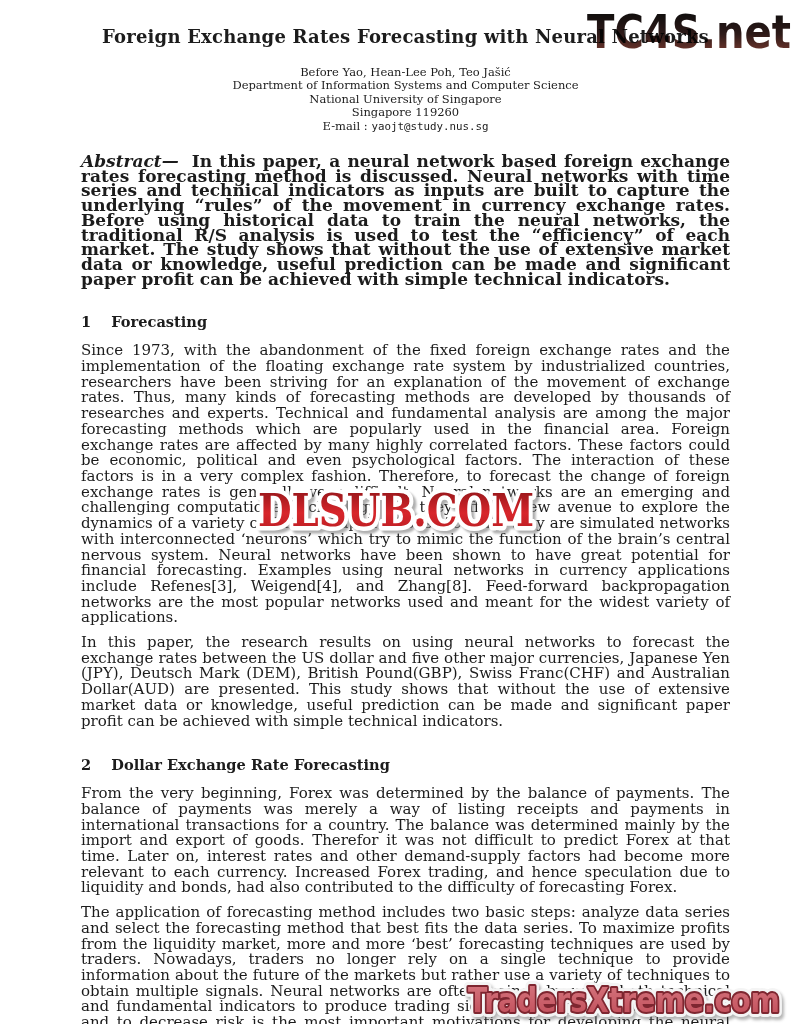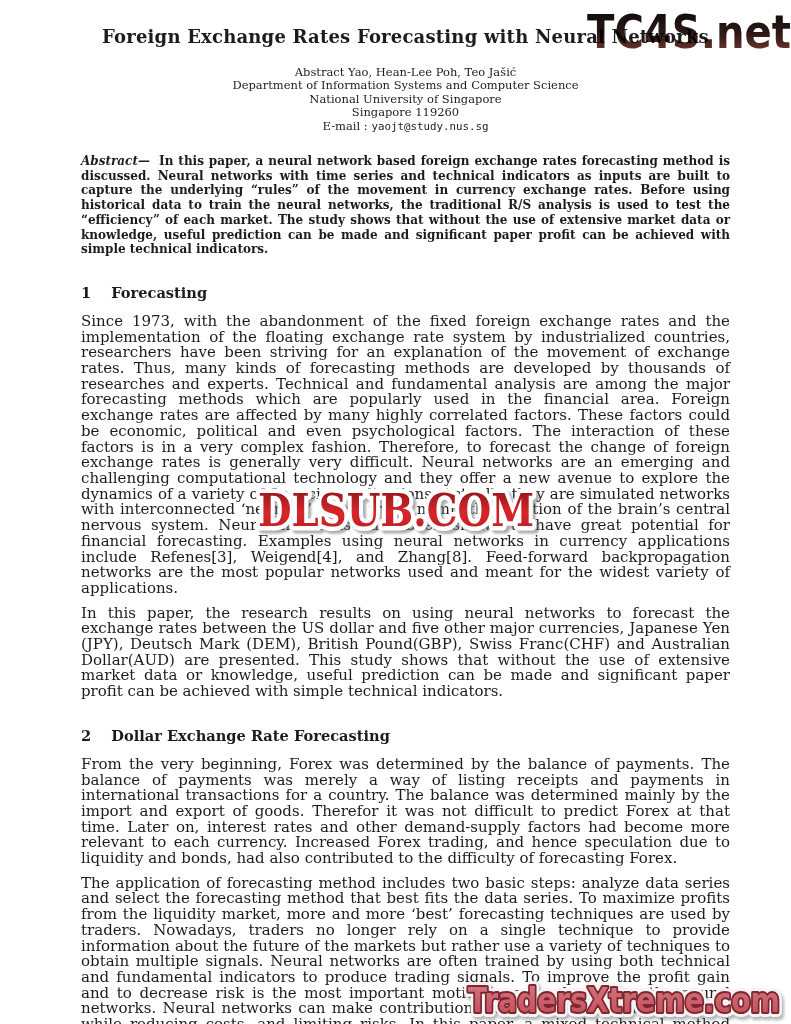--- a/index.html
+++ b/index.html
@@ -4,42 +4,42 @@
 <style>
   html,body{margin:0;padding:0;}
   body{background:#ffffff;width:791px;height:1024px;position:relative;overflow:hidden;
        font-family:"DejaVu Serif", serif;color:#1c1c1c;}
   .page{position:relative;width:791px;height:1024px;box-sizing:border-box;
         padding:26px 61px 14px 81px;}
   h1.title{font-size:18px;line-height:22px;font-weight:bold;text-align:center;
            margin:0 0 18px 0;letter-spacing:0.2px;}
   .authors{text-align:center;font-size:11.5px;line-height:13.4px;margin:0 0 0 0;}
   .authors .mono{font-family:"DejaVu Sans Mono", monospace;font-size:10.8px;}
-  .abstract{font-weight:bold;text-align:justify;font-size:12px;line-height:14.7px;
+  .abstract{font-weight:bold;text-align:justify;font-size:17px;line-height:14.7px;
             margin:21px 0 0 0;}
   .abstract .abs-label{font-style:italic;margin-right:0.35em;}
   h2.sec{font-size:14.6px;font-weight:bold;margin:27px 0 12px 0;line-height:18px;}
   h2.sec .sec-num{display:inline-block;margin-right:15px;}
   p.body{font-size:15px;line-height:15.7px;text-align:justify;margin:0 0 9px 0;}
   p.body .ital{}
   
   .wm{position:absolute;pointer-events:none;}
   .wm-top{top:0px;right:-4px;mix-blend-mode:multiply;}
   .wm-mid{left:246px;top:482px;filter:drop-shadow(3px 3px 1px rgba(110,110,110,0.55));}
   .wm-bot{right:0px;top:980px;filter:drop-shadow(2px 3px 1.5px rgba(90,90,90,0.45));}
 </style>
 </head>
 <body>
 
 <div class="page">
 
   <h1 class="title">Foreign Exchange Rates Forecasting with Neural Networks</h1>
 
   <div class="authors">
-    <div>Abstract Yao, Hean-Lee Poh, Teo Jašić</div>
+    <div>Before Yao, Hean-Lee Poh, Teo Jašić</div>
     <div>Department of Information Systems and Computer Science</div>
     <div>National University of Singapore</div>
     <div>Singapore 119260</div>
     <div>
       <span>E-mail :</span>
       <span class="mono">yaojt@study.nus.sg</span>
     </div>
   </div>
 
   <p class="abstract">

